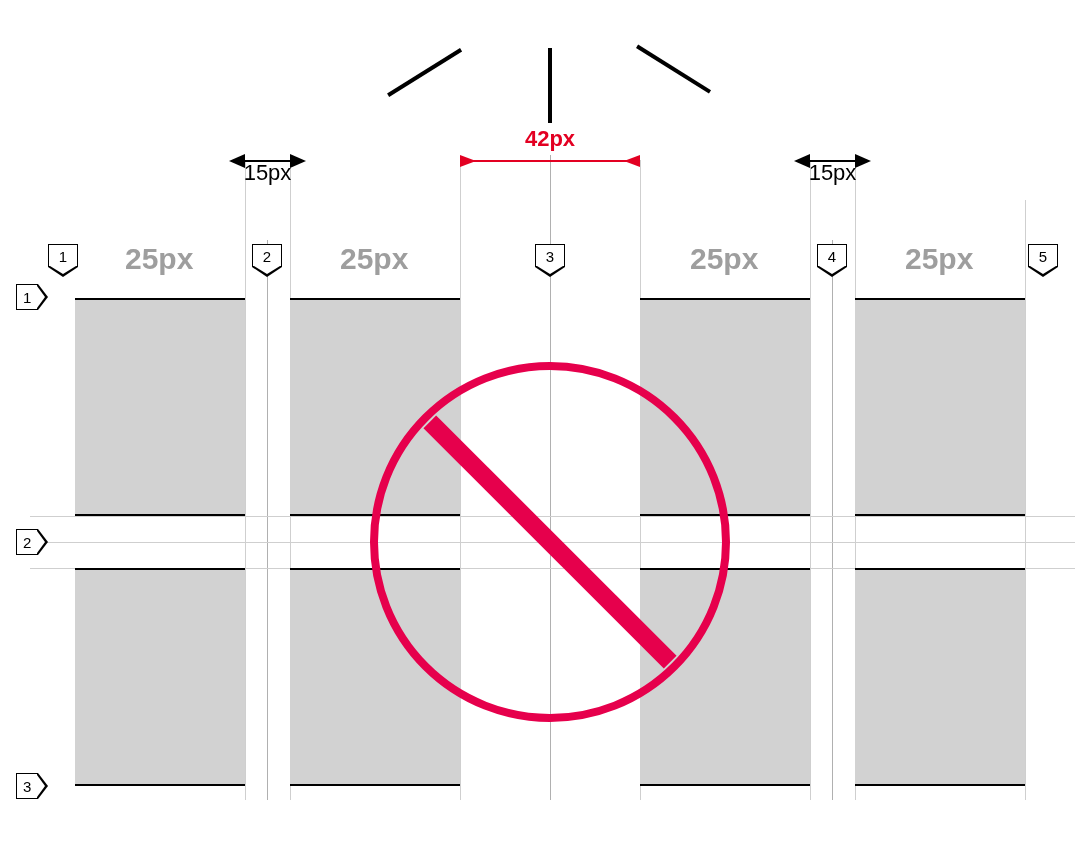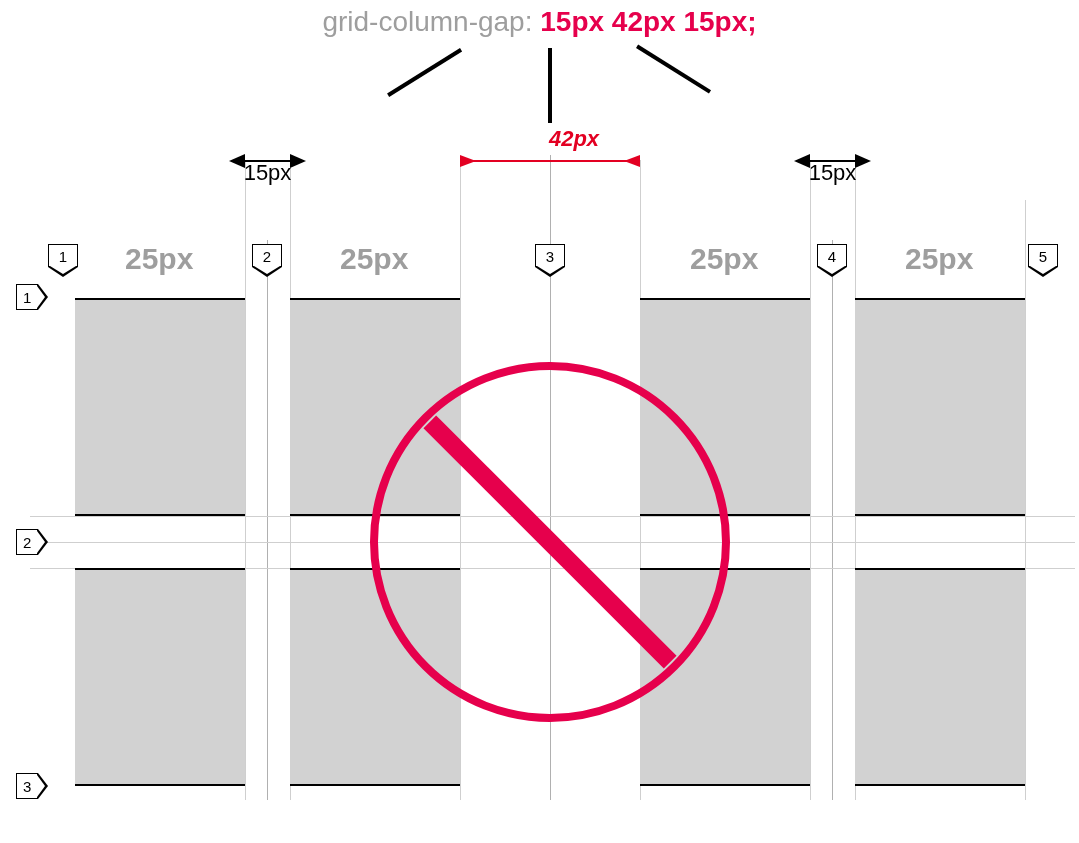--- a/index.html
+++ b/index.html
@@ -172,24 +172,20 @@
     position: absolute;
     background: #e6004c;
     transform-origin: center;
   }
 </style>
 </head>
 <body>
 
 <div class="stage">
 
-  <div class="title">
-    <span class="prop">grid-column-gap:</span>
-    <span class="vals">15px 42px 15px;</span>
-  </div>
 
   <div class="connector" style="left:460px; top:48px; width:4px; height:86px; transform:rotate(58deg);"></div>
   <div class="connector" style="left:548px; top:48px; width:4px; height:75px;"></div>
   <div class="connector" style="left:636px; top:48px; width:4px; height:86px; transform:rotate(-58deg);"></div>
 
   <div class="vline" style="left:245px; top:160px; height:640px;"></div>
   <div class="vline" style="left:290px; top:160px; height:640px;"></div>
   <div class="vline" style="left:460px; top:160px; height:640px;"></div>
   <div class="vline" style="left:640px; top:160px; height:640px;"></div>
   <div class="vline" style="left:810px; top:160px; height:640px;"></div>
@@ -202,21 +198,21 @@
 
   <div class="hline" style="left:30px; top:516px; width:1045px;"></div>
   <div class="hline" style="left:30px; top:568px; width:1045px;"></div>
   <div class="hline" style="left:30px; top:542px; width:1045px;"></div>
 
   <div class="gaplabel black" style="left:230px; top:128px; width:75px;">15px</div>
   <div class="dimbar black" style="left:245px; top:160px; width:45px;"></div>
   <div class="arrowhead left black" style="left:229px; top:154px;"></div>
   <div class="arrowhead right black" style="left:290px; top:154px;"></div>
 
-  <div class="gaplabel red" style="left:534px; top:126px; width:80px;font-style:italic;">42px</div>
+  <div class="gaplabel red" style="left:510px; top:126px; width:80px;">42px</div>
   <div class="dimbar red" style="left:460px; top:160px; width:180px;"></div>
   <div class="arrowhead right red" style="left:460px; top:155px;"></div>
   <div class="arrowhead left red" style="left:624px; top:155px;"></div>
 
   <div class="gaplabel black" style="left:795px; top:128px; width:75px;">15px</div>
   <div class="dimbar black" style="left:810px; top:160px; width:45px;"></div>
   <div class="arrowhead left black" style="left:794px; top:154px;"></div>
   <div class="arrowhead right black" style="left:855px; top:154px;"></div>
 
   <div class="colsize" style="left:125px; top:242px;">25px</div>

